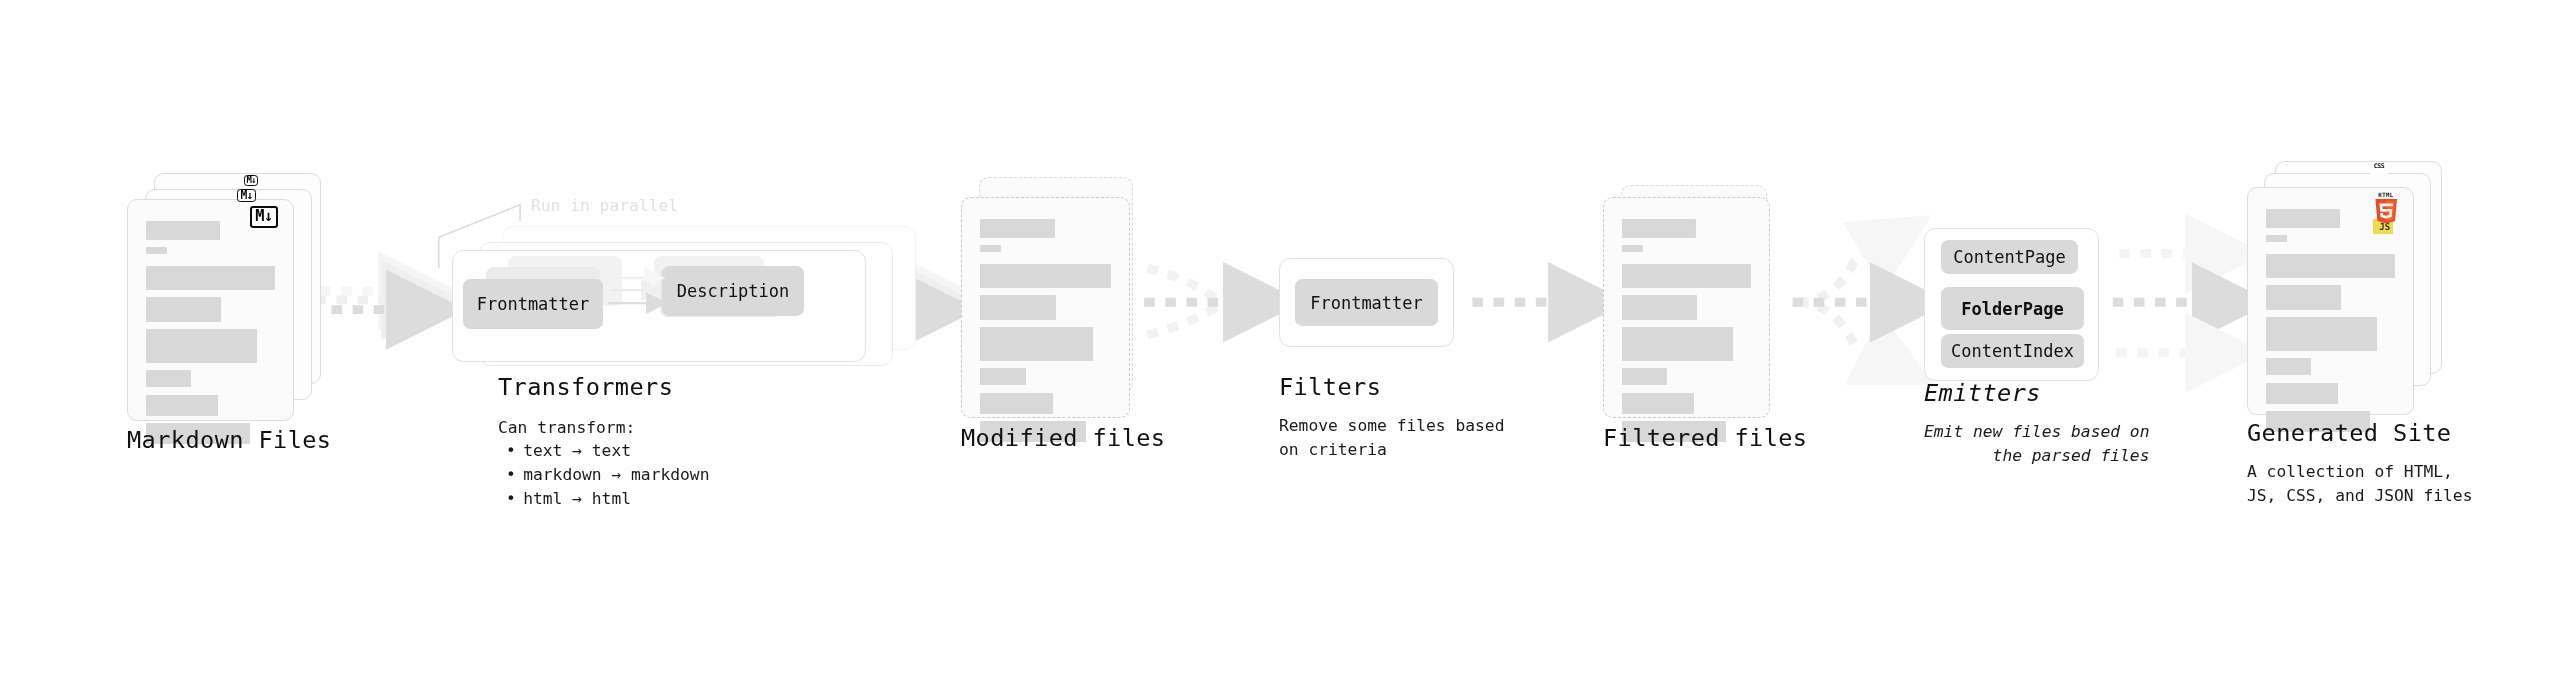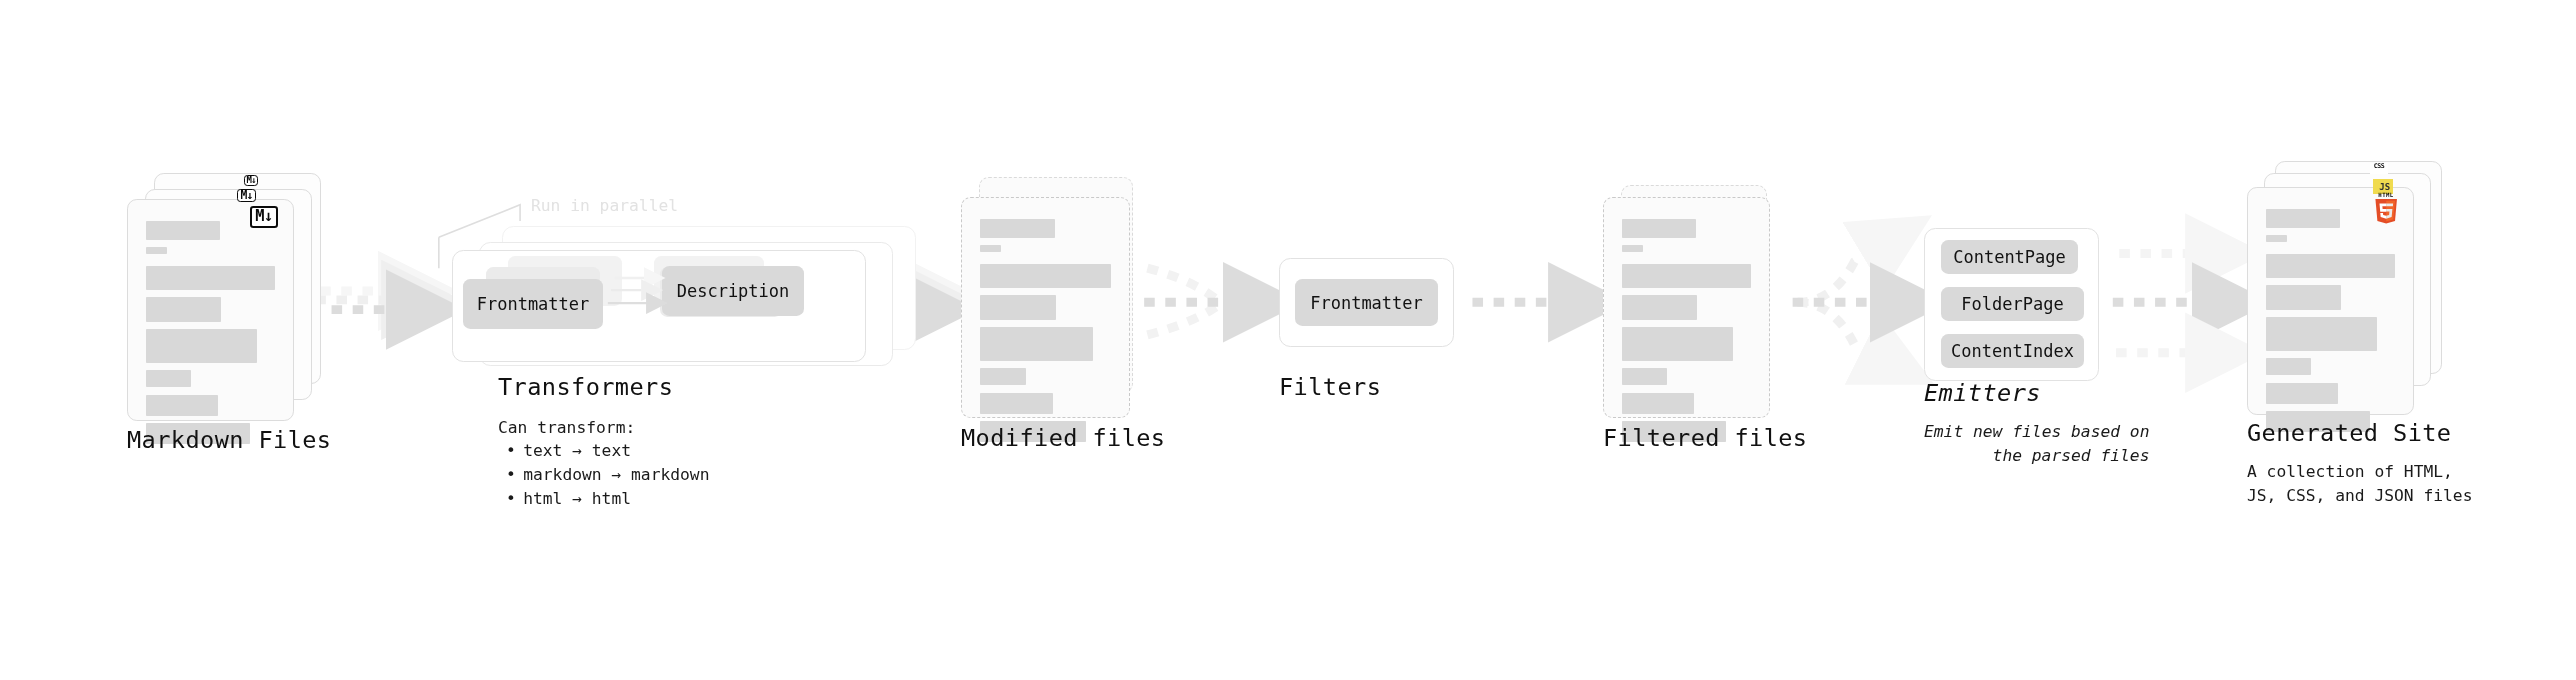--- a/index.html
+++ b/index.html
@@ -133,20 +133,21 @@
     background: #f0db4f;
     color: #323330;
     font-size: 9px;
     font-weight: 700;
     line-height: 1;
     display: flex;
     align-items: flex-end;
     justify-content: flex-end;
     padding: 1.6px 2.4px;
     box-sizing: border-box;
+    margin-top: 40px;
   }
 
   
   .group-box {
     position: absolute;
     box-sizing: border-box;
     border: 1.5px solid #e2e2e2;
     border-radius: 11.4px;
     background: #ffffff;
   }
@@ -329,20 +330,22 @@
     </div>
   </div>
 
   <div>
     <div class="group-box" style="left:1279px; top:258px; width:175px; height:89px;"></div>
     <div class="chip" style="left:1295px; top:279px; width:143px; height:47px;">
       <span>Frontmatter</span>
     </div>
     <div class="label-block" style="left:1279px; top:374px;">
       <div class="stage-title">Filters</div>
+      <div class="stage-sub" style="margin-top:13px;">Remove some files based
+on criteria</div>
     </div>
   </div>
 
   <div>
     <div class="doc dashed" style="left:1621px; top:185px; width:146px; height:210px; border-color:#dadada;"></div>
     <div class="doc dashed" style="left:1603px; top:197px; width:167px; height:221px;">
       <div class="doc-lines">
         <div class="bar title"></div>
         <div class="bar tiny"></div>
         <div class="bar full"></div>
@@ -356,21 +359,21 @@
     <div class="label-block" style="left:1603px; top:425px;">
       <div class="stage-title">Filtered files</div>
     </div>
   </div>
 
   <div>
     <div class="group-box" style="left:1924px; top:228px; width:175px; height:153px;"></div>
     <div class="chip" style="left:1941px; top:240px; width:137px; height:34px;">
       <span>ContentPage</span>
     </div>
-    <div class="chip" style="left:1941px; top:287px; width:143px; height:34px;">
+    <div class="chip" style="left:1941px; top:287px; width:143px; height:43px;font-weight:bold;">
       <span>FolderPage</span>
     </div>
     <div class="chip" style="left:1941px; top:334px; width:143px; height:34px;">
       <span>ContentIndex</span>
     </div>
     <div class="label-block" style="left:1924px; top:380px;font-style:italic;">
       <div class="stage-title">Emitters</div>
       <div class="stage-sub" style="margin-top:13px;text-align:right;">Emit new files based on
 the parsed files</div>
     </div>

